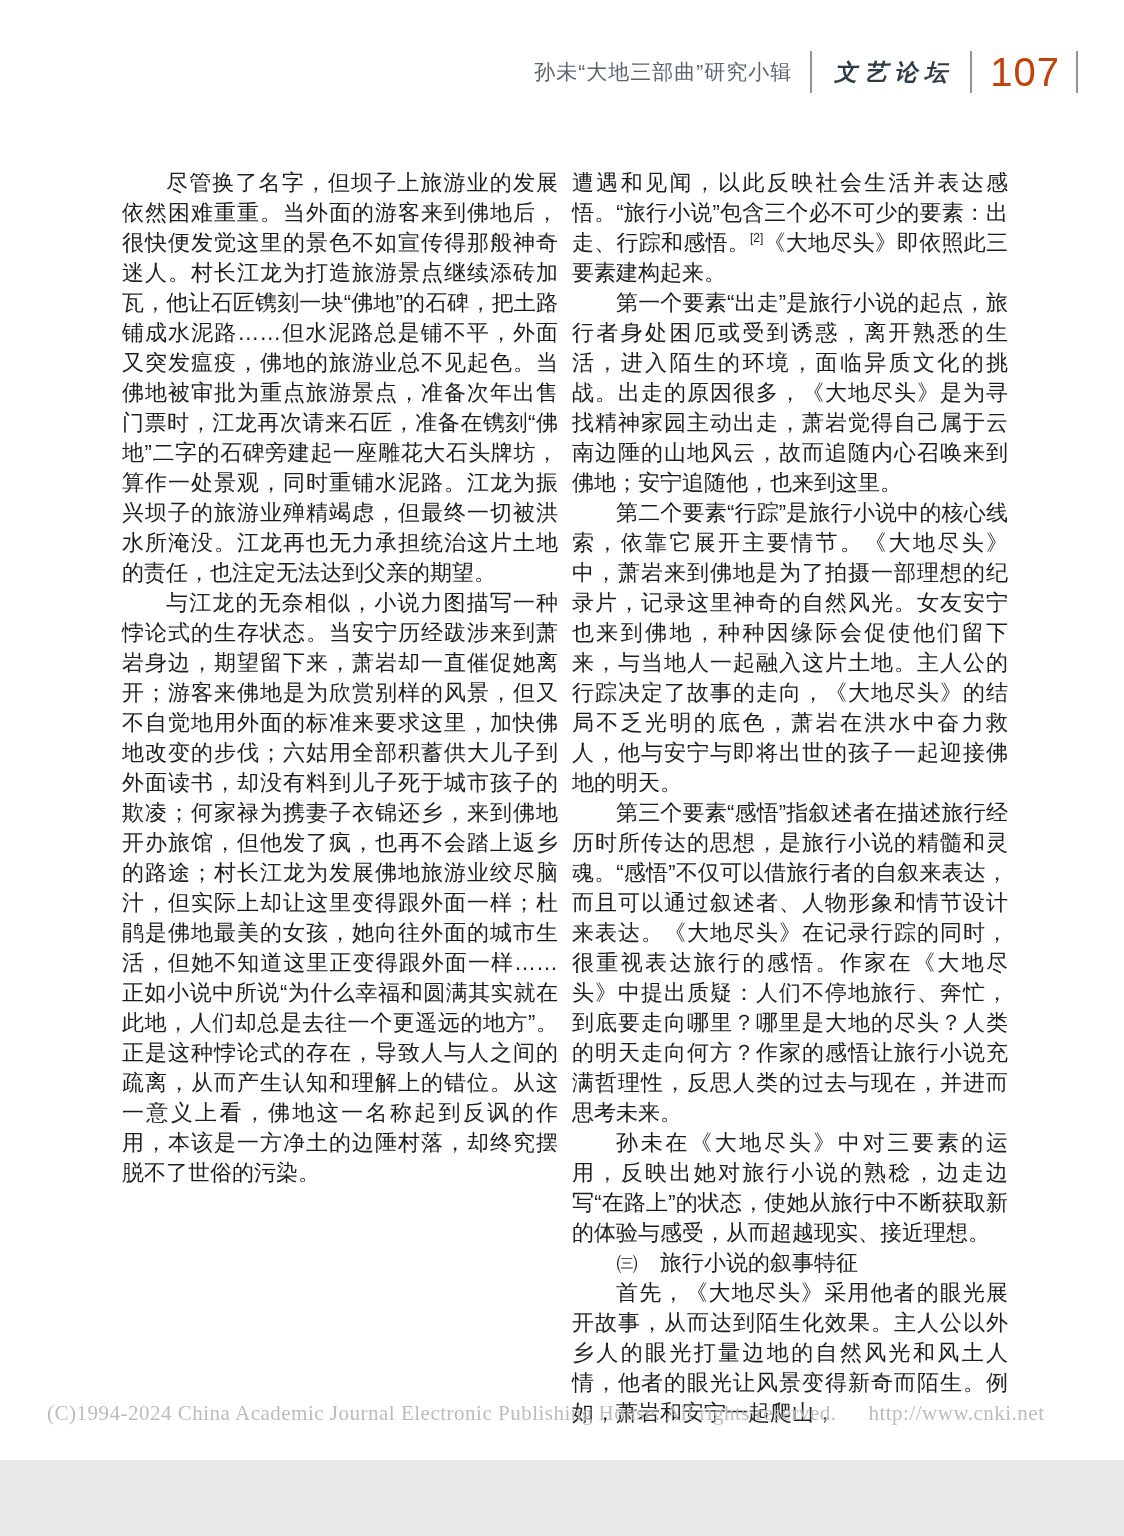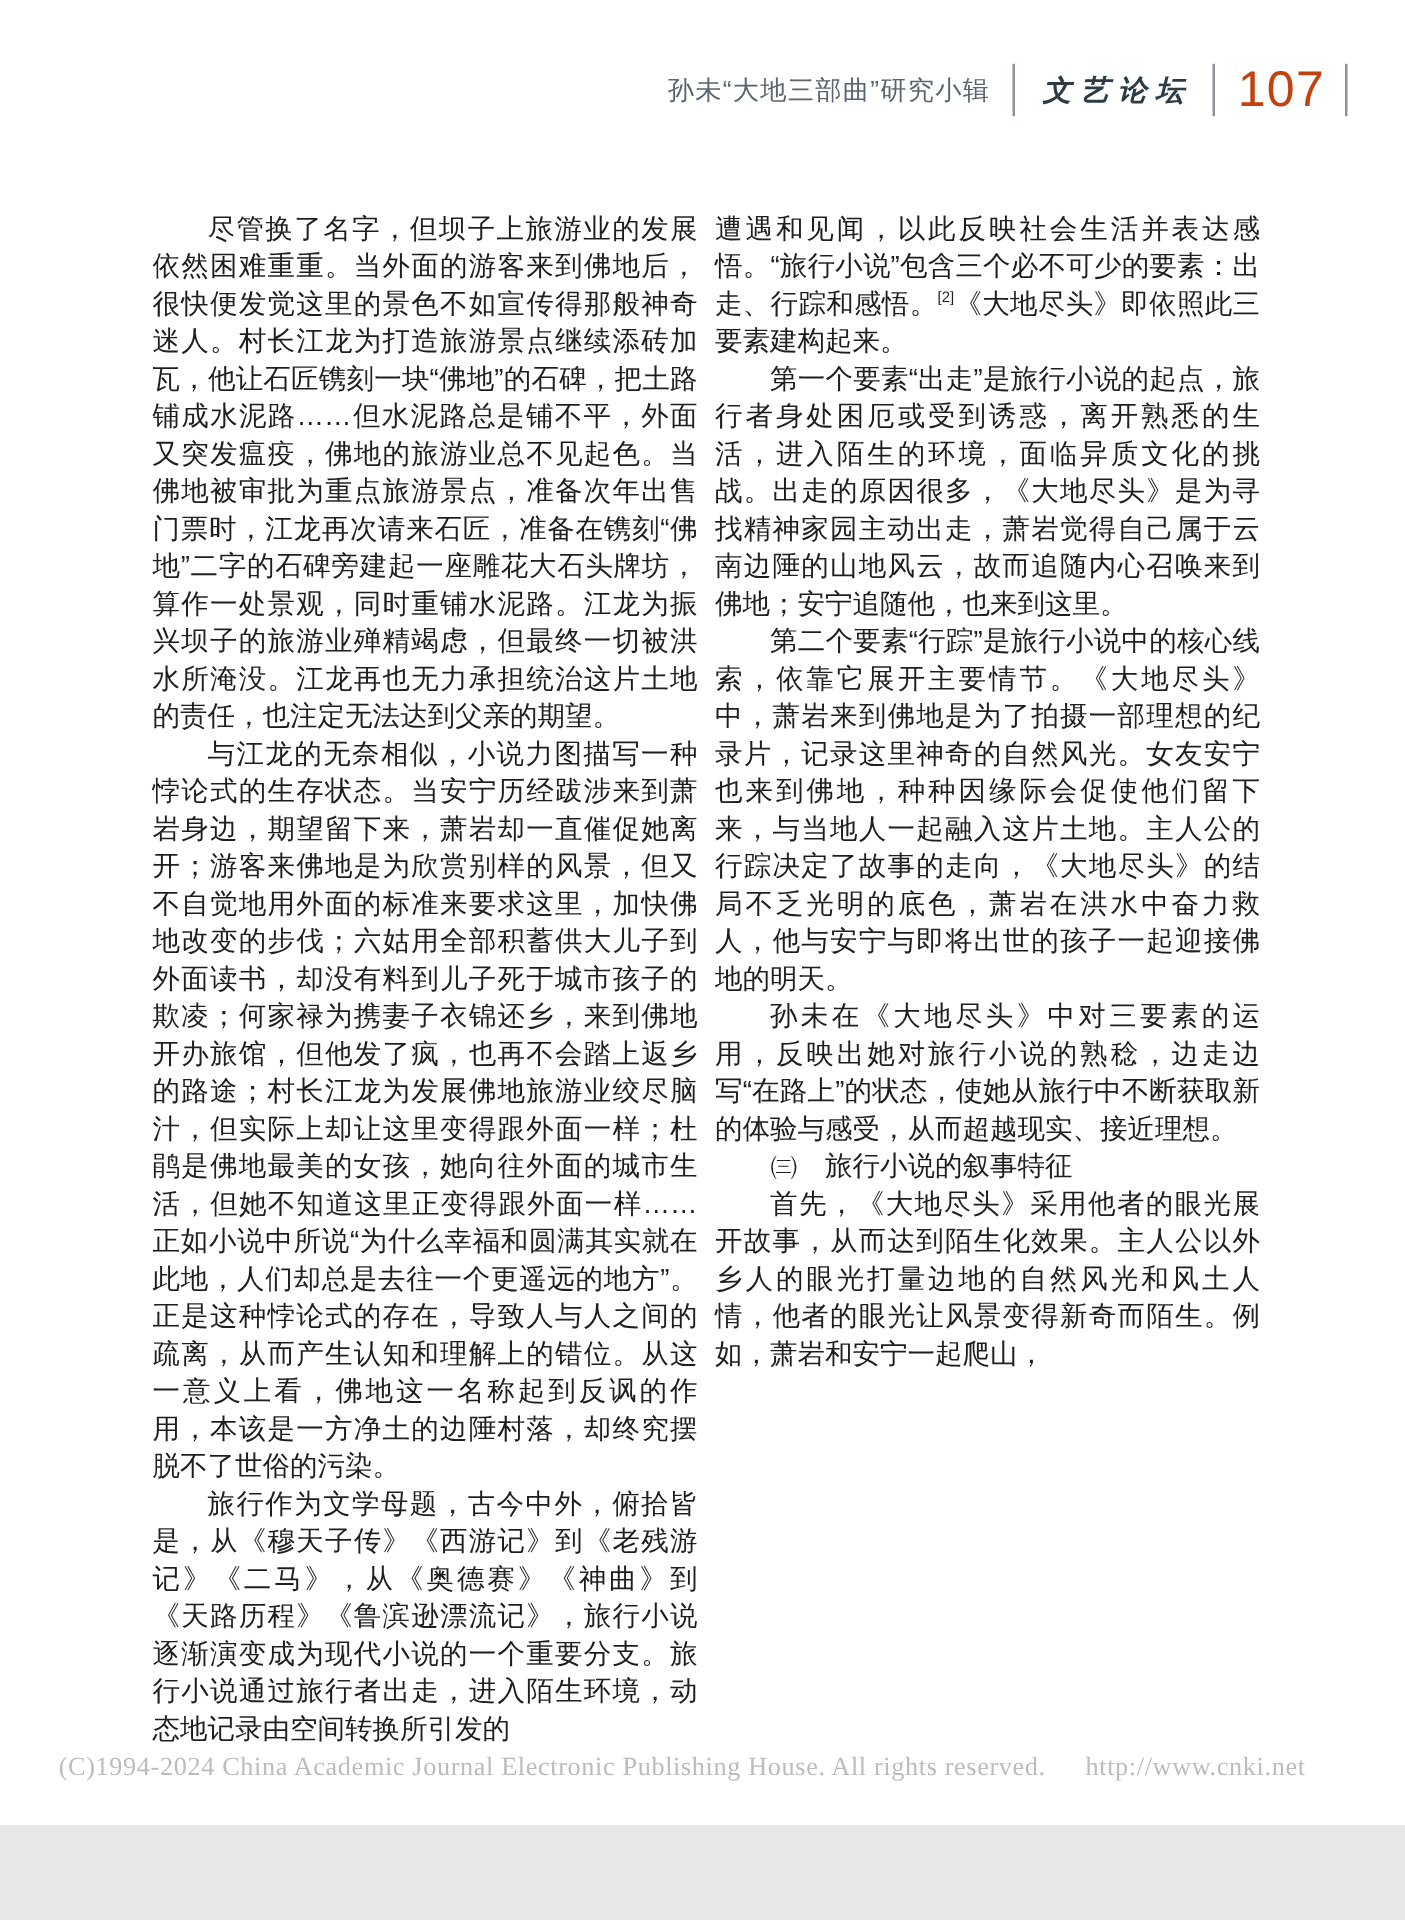--- a/index.html
+++ b/index.html
@@ -100,26 +100,26 @@
     <span class="journal-name">文艺论坛</span>
     <span class="vdiv"></span>
     <span class="page-number">107</span>
     <span class="vdiv"></span>
   </div>
 
   <div class="columns">
     <div class="col">
         <p class="para"><span>尽管换了名字，但坝子上旅游业的发展依然困难重重。当外面的游客来到佛地后，很快便发觉这里的景色不如宣传得那般神奇迷人。村长江龙为打造旅游景点继续添砖加瓦，他让石匠镌刻一块“佛地”的石碑，把土路铺成水泥路……但水泥路总是铺不平，外面又突发瘟疫，佛地的旅游业总不见起色。当佛地被审批为重点旅游景点，准备次年出售门票时，江龙再次请来石匠，准备在镌刻“佛地”二字的石碑旁建起一座雕花大石头牌坊，算作一处景观，同时重铺水泥路。江龙为振兴坝子的旅游业殚精竭虑，但最终一切被洪水所淹没。江龙再也无力承担统治这片土地的责任，也注定无法达到父亲的期望。</span></p>
         <p class="para"><span>与江龙的无奈相似，小说力图描写一种悖论式的生存状态。当安宁历经跋涉来到萧岩身边，期望留下来，萧岩却一直催促她离开；游客来佛地是为欣赏别样的风景，但又不自觉地用外面的标准来要求这里，加快佛地改变的步伐；六姑用全部积蓄供大儿子到外面读书，却没有料到儿子死于城市孩子的欺凌；何家禄为携妻子衣锦还乡，来到佛地开办旅馆，但他发了疯，也再不会踏上返乡的路途；村长江龙为发展佛地旅游业绞尽脑汁，但实际上却让这里变得跟外面一样；杜鹃是佛地最美的女孩，她向往外面的城市生活，但她不知道这里正变得跟外面一样……正如小说中所说“为什么幸福和圆满其实就在此地，人们却总是去往一个更遥远的地方”。正是这种悖论式的存在，导致人与人之间的疏离，从而产生认知和理解上的错位。从这一意义上看，佛地这一名称起到反讽的作用，本该是一方净土的边陲村落，却终究摆脱不了世俗的污染。</span></p>
-        <p class="para"><span>旅行作为文学母题，古今中外，俯拾皆是，从《穆天子传》《西游记》到《老残游记》《二马》，从《奥德赛》《神曲》到《天路历程》《鲁滨逊漂流记》，旅行小说逐渐演变成为现代小说的一个重要分支。旅行小说通过旅行者出走，进入陌生环境，动态地记录由空间转换所引发的</span></p>
       </div>
     <div class="col">
         <p class="cont"><span>遭遇和见闻，以此反映社会生活并表达感悟。“旅行小说”包含三个必不可少的要素：出走、行踪和感悟。</span><sup>[2]</sup><span>《大地尽头》即依照此三要素建构起来。</span></p>
         <p class="para"><span>第一个要素“出走”是旅行小说的起点，旅行者身处困厄或受到诱惑，离开熟悉的生活，进入陌生的环境，面临异质文化的挑战。出走的原因很多，《大地尽头》是为寻找精神家园主动出走，萧岩觉得自己属于云南边陲的山地风云，故而追随内心召唤来到佛地；安宁追随他，也来到这里。</span></p>
         <p class="para"><span>第二个要素“行踪”是旅行小说中的核心线索，依靠它展开主要情节。《大地尽头》中，萧岩来到佛地是为了拍摄一部理想的纪录片，记录这里神奇的自然风光。女友安宁也来到佛地，种种因缘际会促使他们留下来，与当地人一起融入这片土地。主人公的行踪决定了故事的走向，《大地尽头》的结局不乏光明的底色，萧岩在洪水中奋力救人，他与安宁与即将出世的孩子一起迎接佛地的明天。</span></p>
+        <p class="para"><span>第三个要素“感悟”指叙述者在描述旅行经历时所传达的思想，是旅行小说的精髓和灵魂。“感悟”不仅可以借旅行者的自叙来表达，而且可以通过叙述者、人物形象和情节设计来表达。《大地尽头》在记录行踪的同时，很重视表达旅行的感悟。作家在《大地尽头》中提出质疑：人们不停地旅行、奔忙，到底要走向哪里？哪里是大地的尽头？人类的明天走向何方？作家的感悟让旅行小说充满哲理性，反思人类的过去与现在，并进而思考未来。</span></p>
         <p class="para"><span>孙未在《大地尽头》中对三要素的运用，反映出她对旅行小说的熟稔，边走边写“在路上”的状态，使她从旅行中不断获取新的体验与感受，从而超越现实、接近理想。</span></p>
         <p class="heading"><span>㈢　旅行小说的叙事特征</span></p>
         <p class="para"><span>首先，《大地尽头》采用他者的眼光展开故事，从而达到陌生化效果。主人公以外乡人的眼光打量边地的自然风光和风土人情，他者的眼光让风景变得新奇而陌生。例如，萧岩和安宁一起爬山，</span></p>
       </div>
   </div>
 
   <div class="footer">
     <span class="copyright">(C)1994-2024 China Academic Journal Electronic Publishing House. All rights reserved.</span>
     <span class="url">http://www.cnki.net</span>
   </div>

